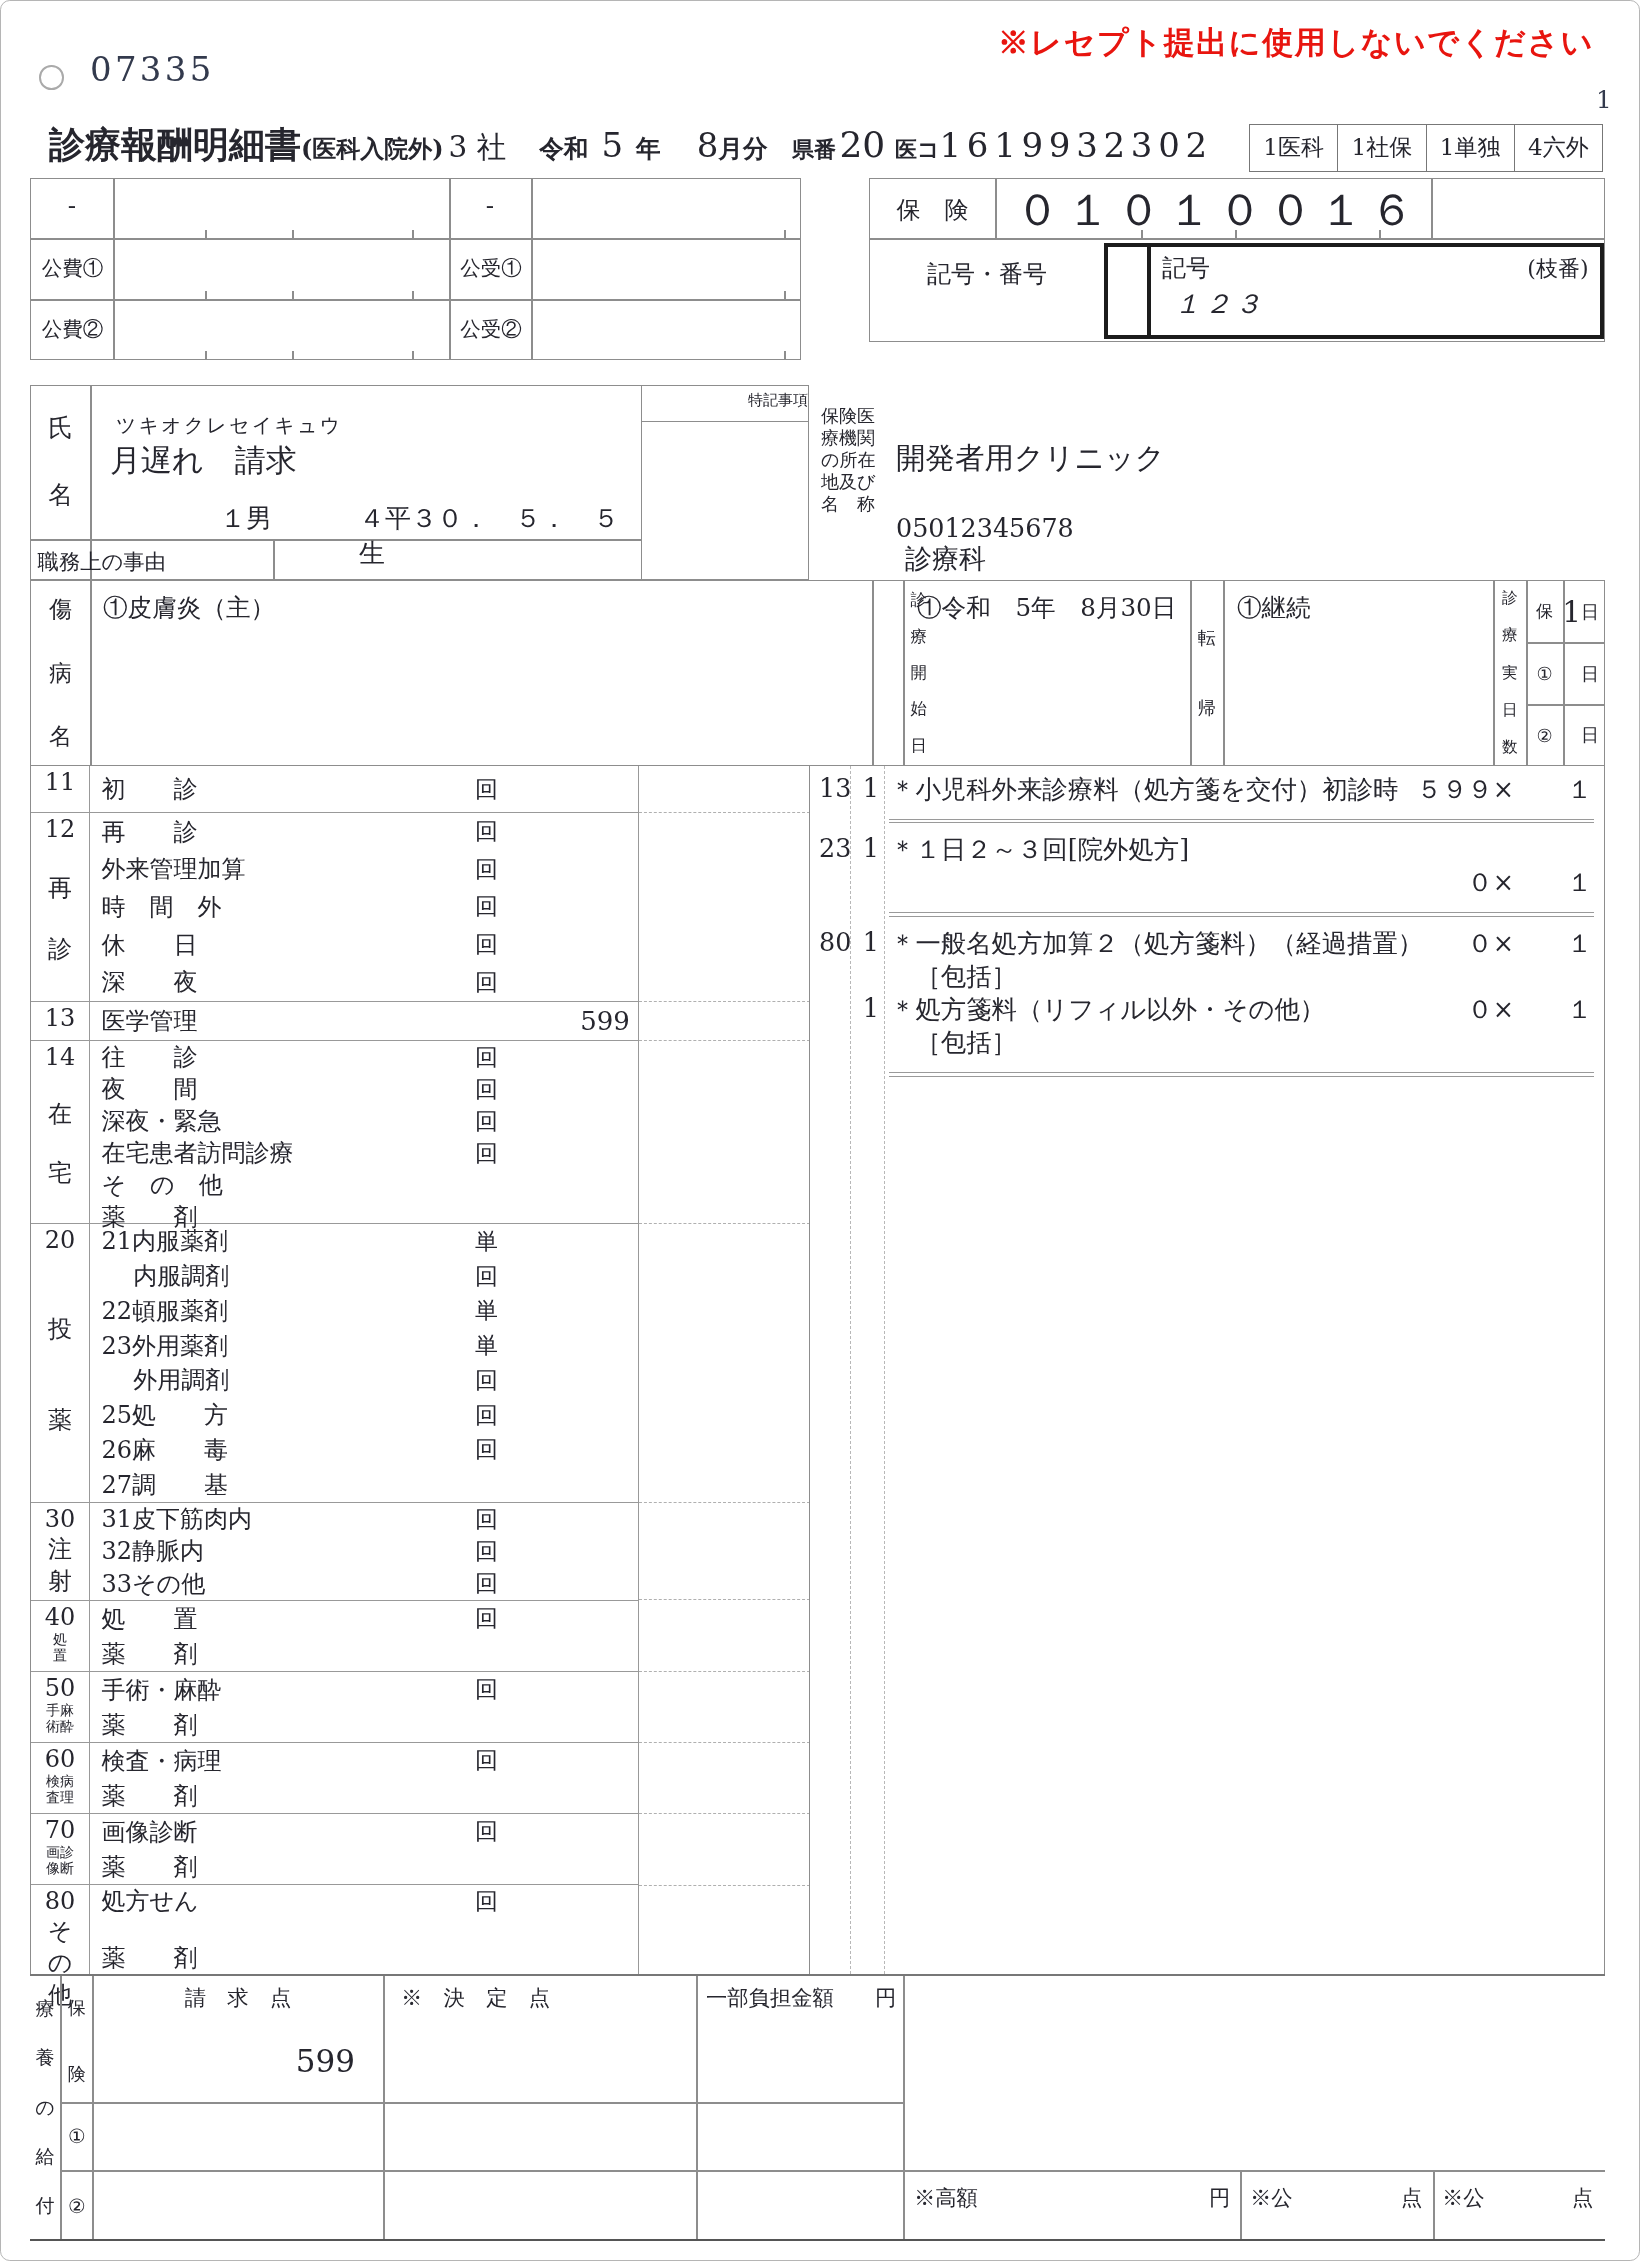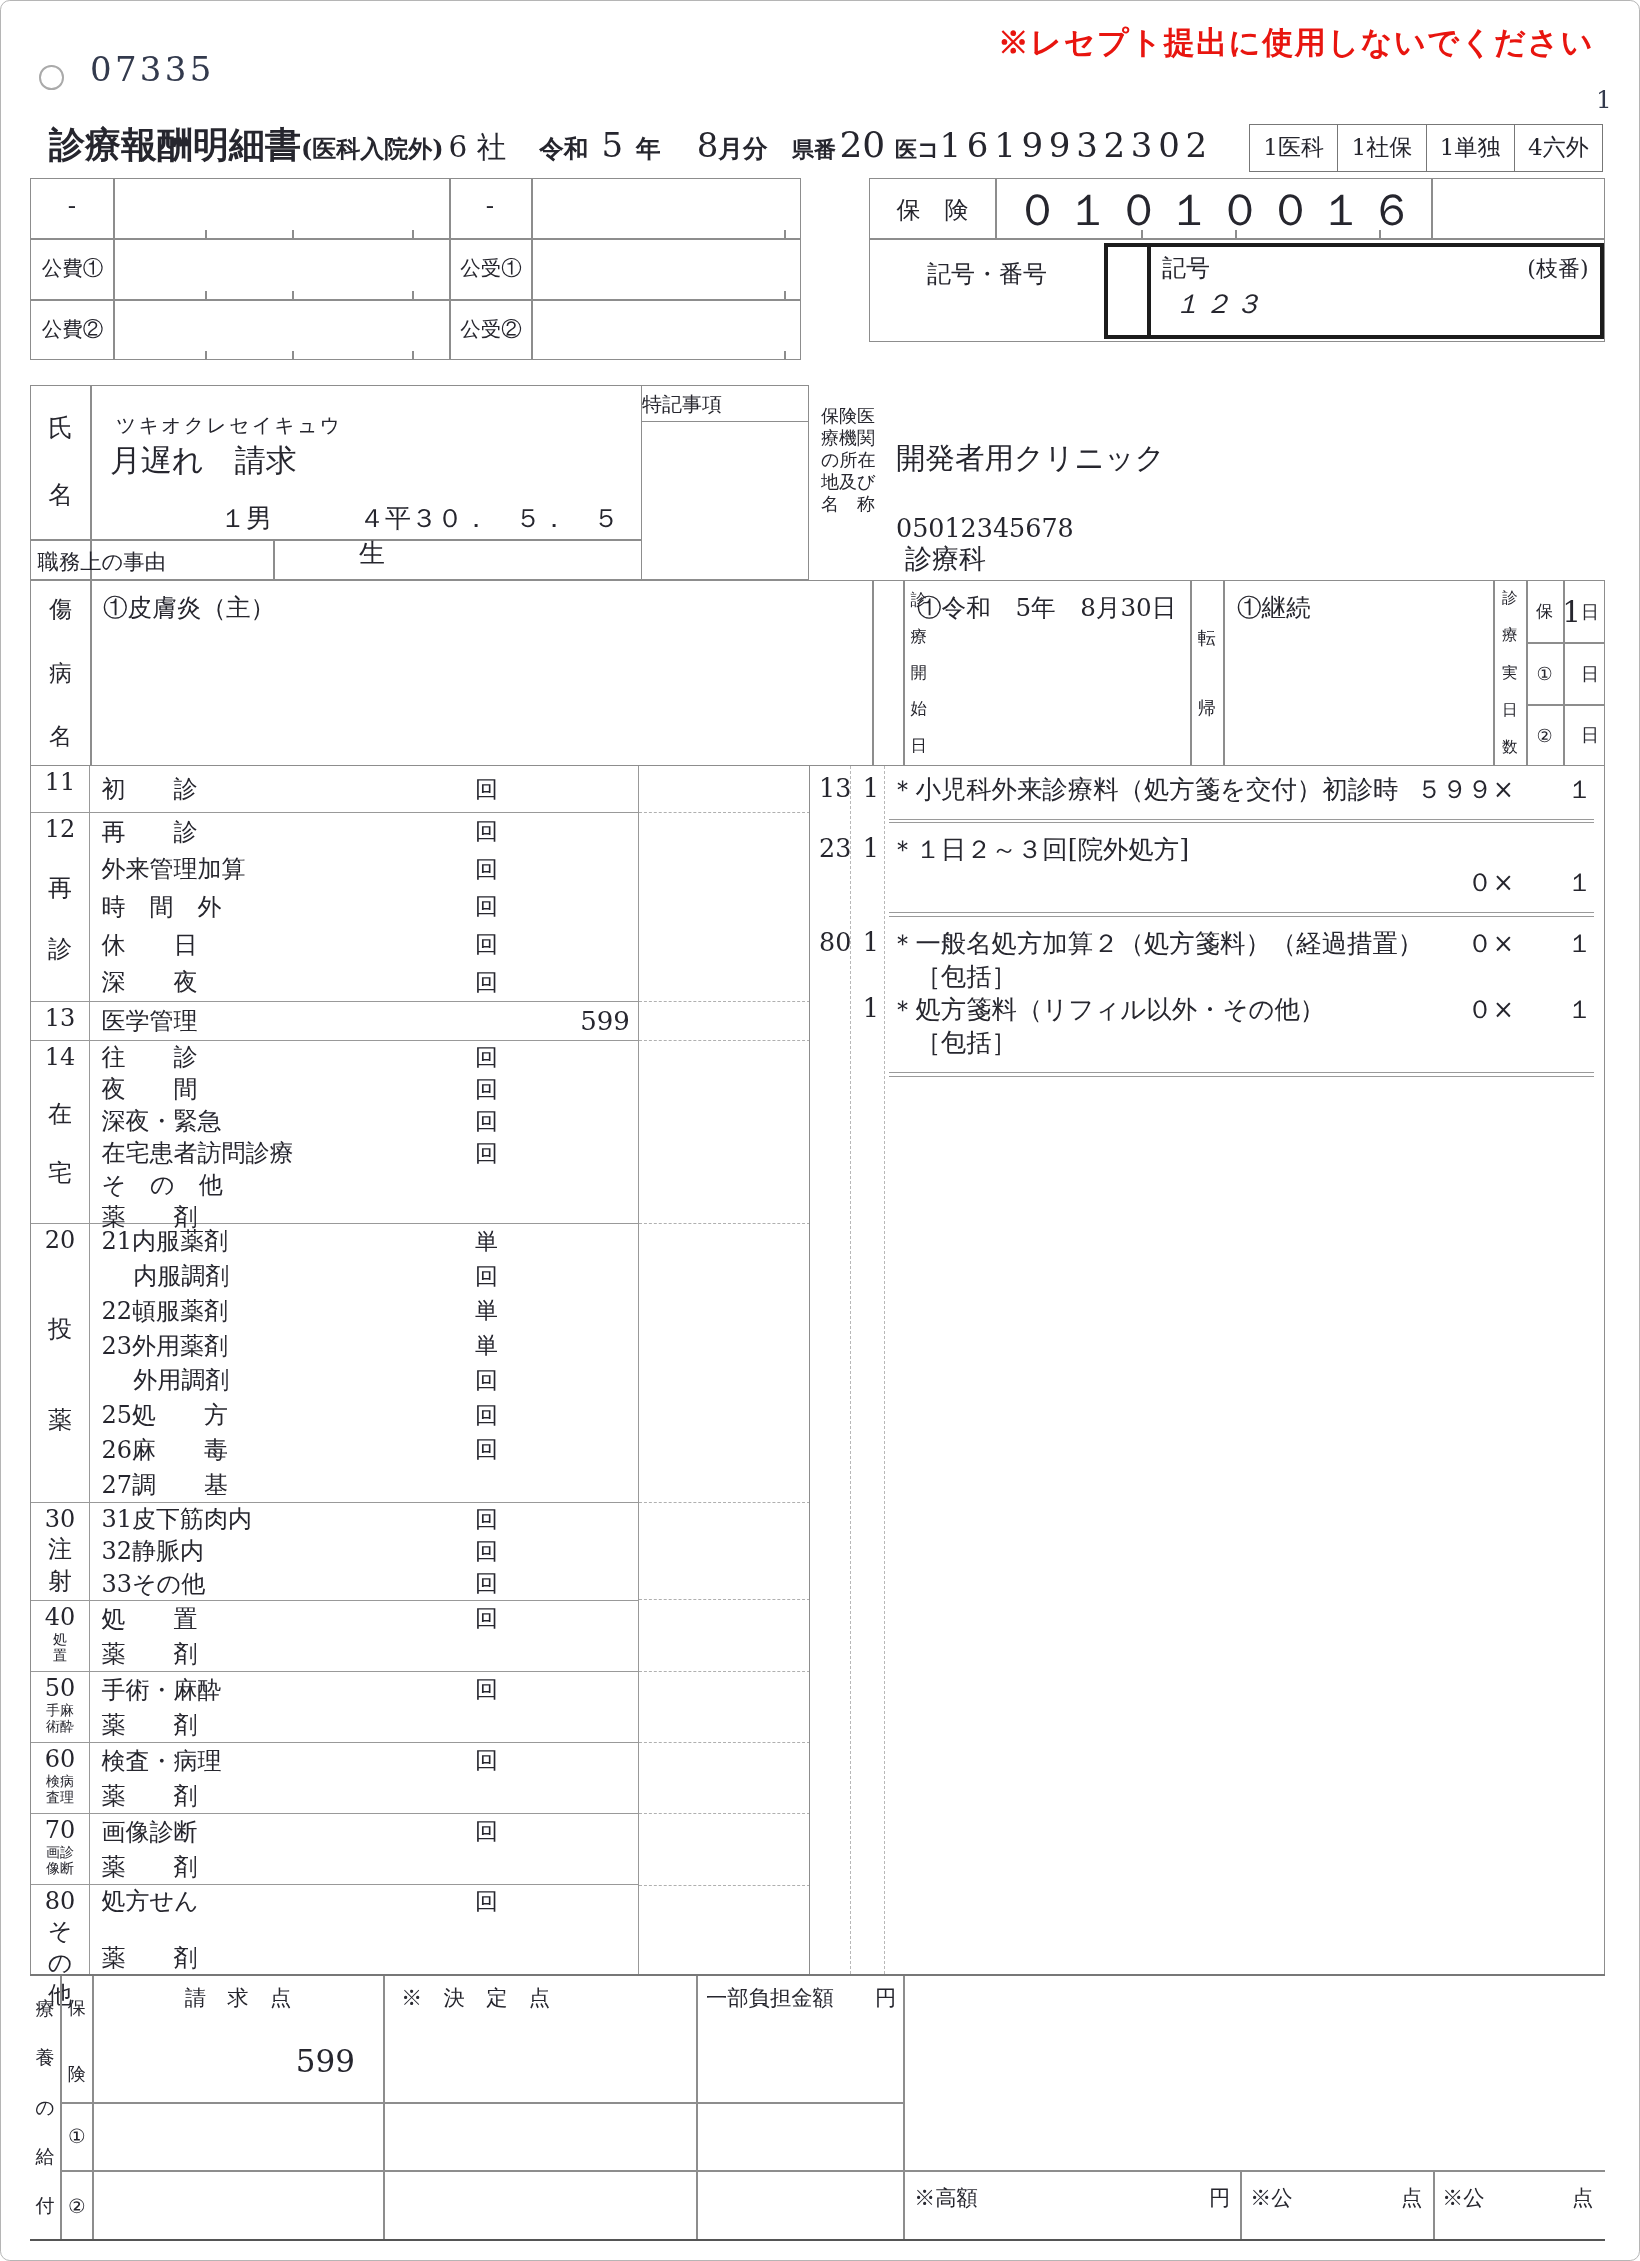--- a/index.html
+++ b/index.html
@@ -45,21 +45,21 @@
 <div class="page">
 
   <span class="abs radio" style="left:38px;top:64px;"></span>
   <span class="abs codebig" style="left:89px;top:48px;">07335</span>
   <span class="abs warning" style="right:45px;top:21.3px;">※レセプト提出に使用しないでください</span>
   <span class="abs" style="left:1595px;top:84px;font-size:24.6px;color:#333a4d;">1</span>
 
   <div class="abs titlebar" style="left:48px;top:120px;height:49px;">
     <span style="font-size:36px;font-weight:600;">診療報酬明細書</span>
     <span style="font-size:24px;font-weight:600;">(医科入院外)</span>
-    <span style="font-size:29.5px;margin-left:4.9px;">6 社</span>
+    <span style="font-size:29.5px;margin-left:4.9px;">3 社</span>
     <span style="font-size:24.6px;margin-left:33px;font-weight:600;">令和</span>
     <span style="font-size:34px;margin-left:13px;">5</span>
     <span style="font-size:24.6px;margin-left:13px;font-weight:600;">年</span>
     <span style="font-size:34px;margin-left:36px;">8</span>
     <span style="font-size:24.6px;font-weight:600;">月分</span>
     <span style="font-size:22px;margin-left:24.6px;font-weight:600;">県番</span>
     <span style="font-size:36px;margin-left:3.3px;">20</span>
     <span style="font-size:22px;margin-left:9.8px;font-weight:600;">医コ</span>
     <span style="font-size:34px;letter-spacing:5.7px;">1619932302</span>
   </div>
@@ -127,21 +127,21 @@
     </div>
     <div style="position:absolute;left:85px;top:26px;font-size:19.7px;letter-spacing:2.5px;">ツキオクレセイキュウ</div>
     <div style="position:absolute;left:79px;top:54px;font-size:31px;">月遅れ　請求</div>
     <div style="position:absolute;left:189px;top:115px;font-size:26px;">１男</div>
     <div style="position:absolute;left:328px;top:115px;font-size:26px;">４平３０．　５．　５　生</div>
     <div style="position:absolute;left:242px;top:153px;bottom:0;width:1.6px;" class="ln"></div>
     <div style="position:absolute;left:6.6px;top:161px;font-size:21.3px;">職務上の事由</div>
   </div>
 
   <div class="abs" style="left:641px;top:384px;width:167px;height:195px;border:1.6px solid #8d8d8d;border-left:none;">
-    <div style="height:36px;border-bottom:1.6px solid #8d8d8d;text-align:left;font-size:20px;padding-top:4.9px;">特記事項</div>
+    <div style="height:36px;border-bottom:1.6px solid #8d8d8d;text-align:right;font-size:15px;padding-top:4.9px;">特記事項</div>
   </div>
 
   <div class="abs" style="left:820px;top:392px;width:783px;height:187px;">
     <div style="position:absolute;left:0;top:11.5px;font-size:18px;line-height:22px;">
       <div>保険医</div>
       <div>療機関</div>
       <div>の所在</div>
       <div>地及び</div>
       <div>名　称</div>
     </div>

